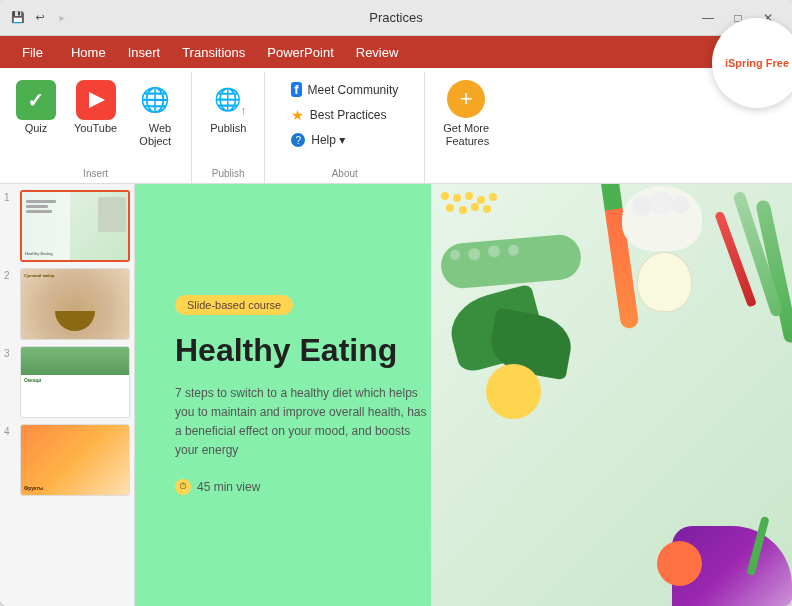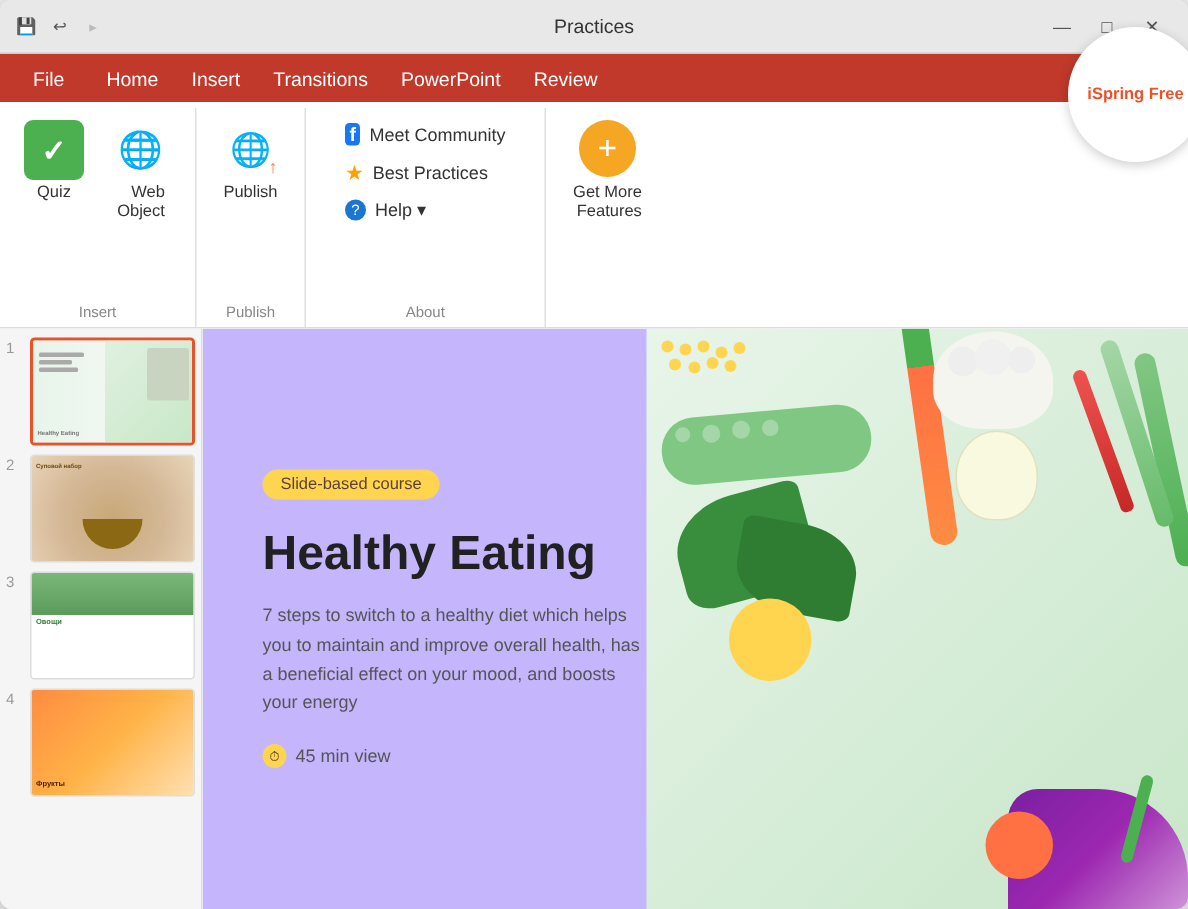--- a/index.html
+++ b/index.html
@@ -385,21 +385,21 @@
     .slide-text-area {
       position: absolute;
       left: 0;
       top: 0;
       width: 50%;
       height: 100%;
       display: flex;
       flex-direction: column;
       justify-content: center;
       padding: 30px 30px 30px 40px;
-      background: #c4b5fd;
+      background: #86efac;
     }
     .course-badge {
       display: inline-block;
       background: #ffd54f;
       color: #5d4037;
       font-size: 11px;
       padding: 4px 12px;
       border-radius: 12px;
       margin-bottom: 16px;
       font-weight: 500;
@@ -555,20 +555,28 @@
     <div class="ribbon-group">
       <div class="ribbon-group-content">
         <div class="ribbon-btn">
           <div class="ribbon-btn-icon">
             <div class="quiz-icon">✓</div>
           </div>
           <div class="ribbon-btn-label">Quiz</div>
         </div>
         <div class="ribbon-btn">
           <div class="ribbon-btn-icon">
+            <div class="yt-icon">
+              <div class="yt-play"></div>
+            </div>
+          </div>
+          <div class="ribbon-btn-label">YouTube</div>
+        </div>
+        <div class="ribbon-btn">
+          <div class="ribbon-btn-icon">
             <div class="web-icon">🌐</div>
           </div>
           <div class="ribbon-btn-label" style="max-width:44px;">Web<br>Object</div>
         </div>
       </div>
       <div class="ribbon-group-label">Insert</div>
     </div>
 
     <div class="ribbon-group">
       <div class="ribbon-group-content">
@@ -593,21 +601,21 @@
         </div>
         <div class="about-link">
           <span class="about-icon" style="color:#ffa000;">★</span>
           <span>Best Practices</span>
         </div>
         <div class="about-link">
           <span class="about-icon" style="color:#fff; background:#1976d2; border-radius:50%; width:14px; height:14px; display:inline-flex; align-items:center; justify-content:center; font-size:10px;">?</span>
           <span>Help ▾</span>
         </div>
       </div>
-      <div class="ribbon-group-label" style="padding-bottom:4px;margin-top:35px;">About</div>
+      <div class="ribbon-group-label" style="padding-bottom:4px;">About</div>
     </div>
 
     <div class="ribbon-group" style="border-right:none; padding-right:20px;">
       <div class="get-more-btn">
         <div class="plus-circle">+</div>
         <div class="ribbon-btn-label">
           <span>Get More</span><br>
           <span>Features</span>
         </div>
       </div>

